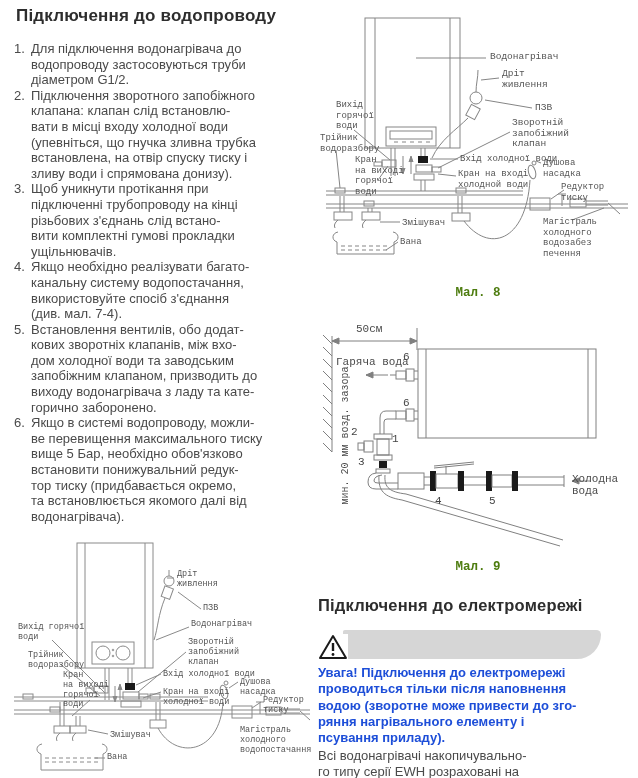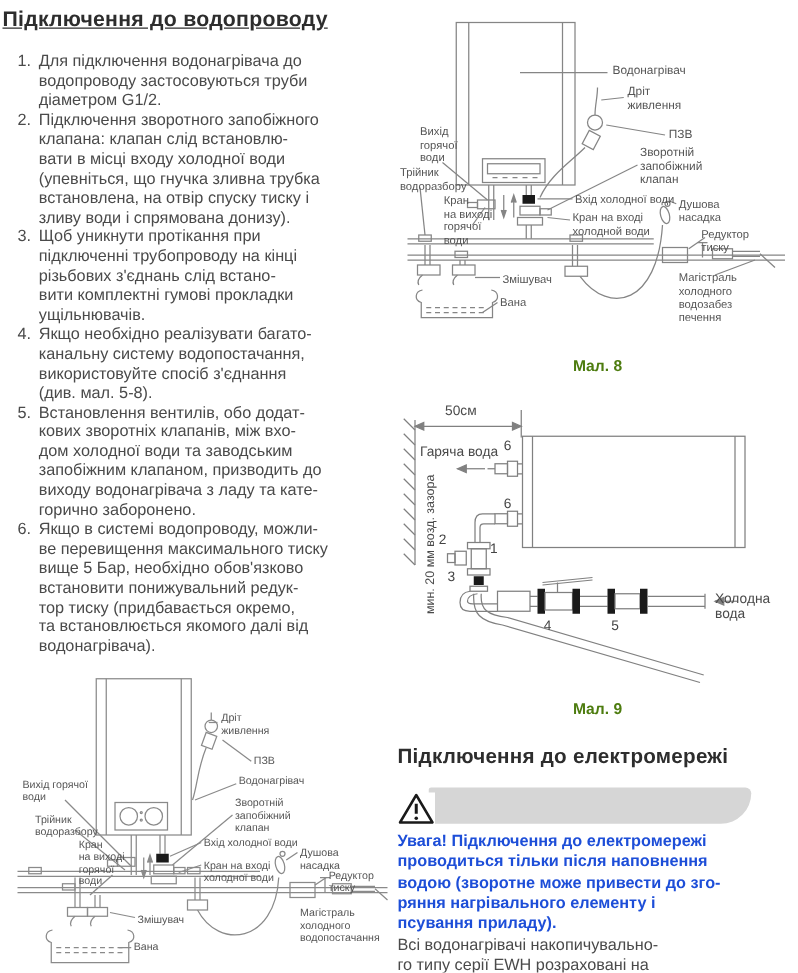--- a/index.html
+++ b/index.html
@@ -3,39 +3,39 @@
 <meta charset="utf-8">
 <style>
   html,body{margin:0;padding:0;}
   body{width:638px;height:778px;background:#ffffff;font-family:"Liberation Sans","DejaVu Sans",sans-serif;}
   .page{position:relative;width:638px;height:778px;background:#fff;overflow:hidden;}
   .h1{position:absolute;margin:0;font-size:17px;font-weight:700;letter-spacing:.2px;color:#2d2d2d;white-space:nowrap;}
   .list{position:absolute;color:#4a4a4a;font-size:13px;line-height:15.6px;}
   .li{display:flex;}
   .li .marker{width:17px;flex:0 0 17px;}
   .li .txt{white-space:pre-line;flex:1;}
-  .fig{position:absolute;}
+  .fig{position:absolute;font-family:Liberation Mono, monospace;}
   .fig svg{position:absolute;left:0;top:0;overflow:visible;}
   .lbl{position:absolute;font-size:9px;line-height:10.5px;color:#555;white-space:pre-line;}
   .lbl.sm{font-size:8.5px;line-height:9.8px;}
   .lbl.md{font-size:11px;line-height:12px;color:#4a4a4a;}
   .lbl.num{font-size:11px;color:#444;}
   .caption{position:absolute;font-size:12.5px;font-weight:700;color:#4d7c0f;text-align:center;}
   .vlabel{position:absolute;left:-50px;top:108px;width:154px;text-align:center;transform:rotate(-90deg);font-size:10px;color:#4a4a4a;white-space:nowrap;}
   .warnbar{position:absolute;left:343px;top:630px;width:258px;height:29px;background:#d6d6d6;border-radius:2px 5px 26px 0;}
   .warnicon{position:absolute;left:318px;top:634px;width:30px;height:26px;background:#fff;}
   .warnbold{position:absolute;left:318px;top:665px;width:308px;font-size:13px;line-height:16.3px;font-weight:700;color:#1d4ed8;white-space:pre-line;}
   .warnbody{position:absolute;left:318px;top:748px;width:308px;font-size:13px;line-height:16px;color:#4a4a4a;white-space:pre-line;}
 </style>
 </head>
 <body>
 
 <div class="page">
 
-  <h1 class="h1" style="left:2px;top:6px;text-decoration:underline;">Підключення до водопроводу</h1>
+  <h1 class="h1" style="left:16px;top:6px;">Підключення до водопроводу</h1>
 
   <div class="list" style="left:14px;top:41px;width:296px;">
     <div class="li">
         <span class="marker">1.</span>
         <span class="txt">Для підключення водонагрівача до
 водопроводу застосовуються труби
 діаметром G1/2.</span>
       </div>
     <div class="li">
         <span class="marker">2.</span>
@@ -52,21 +52,21 @@
 підключенні трубопроводу на кінці
 різьбових з'єднань слід встано-
 вити комплектні гумові прокладки
 ущільнювачів.</span>
       </div>
     <div class="li">
         <span class="marker">4.</span>
         <span class="txt">Якщо необхідно реалізувати багато-
 канальну систему водопостачання,
 використовуйте спосіб з'єднання
-(див. мал. 5-8).</span>
+(див. мал. 7-4).</span>
       </div>
     <div class="li">
         <span class="marker">5.</span>
         <span class="txt">Встановлення вентилів, обо додат-
 кових зворотніх клапанів, між вхо-
 дом холодної води та заводським
 запобіжним клапаном, призводить до
 виходу водонагрівача з ладу та кате-
 горично заборонено.</span>
       </div>

